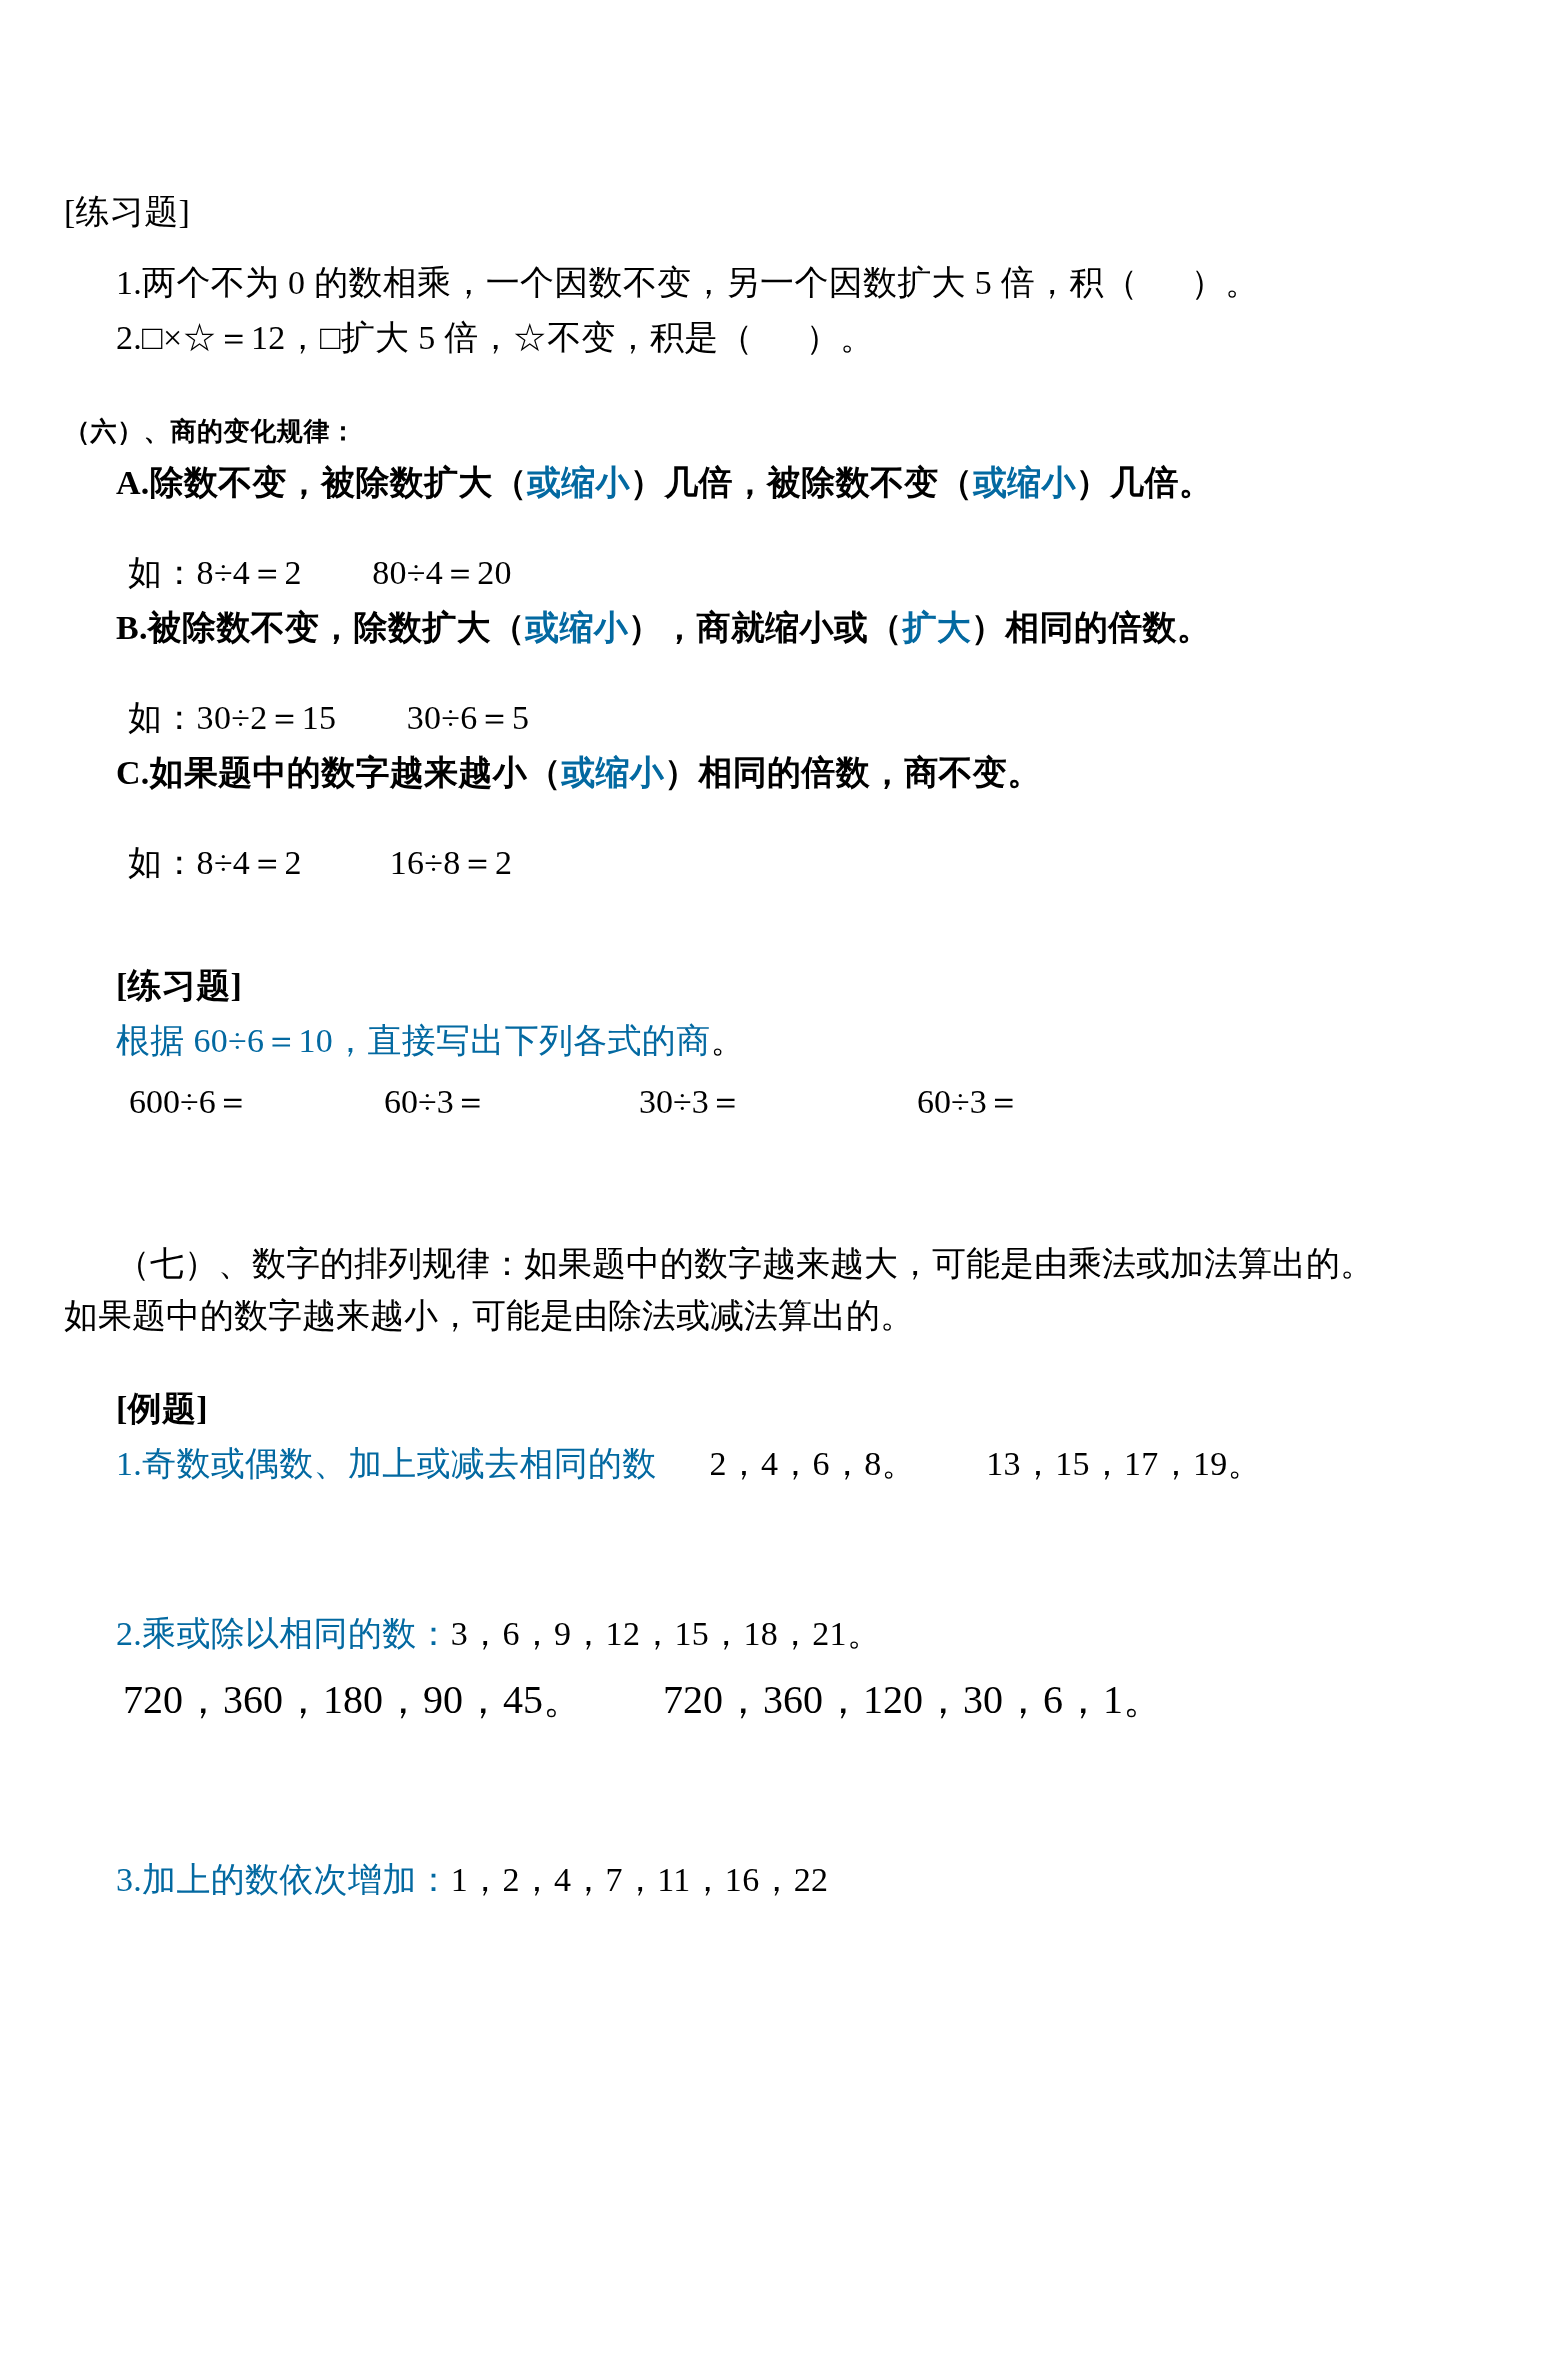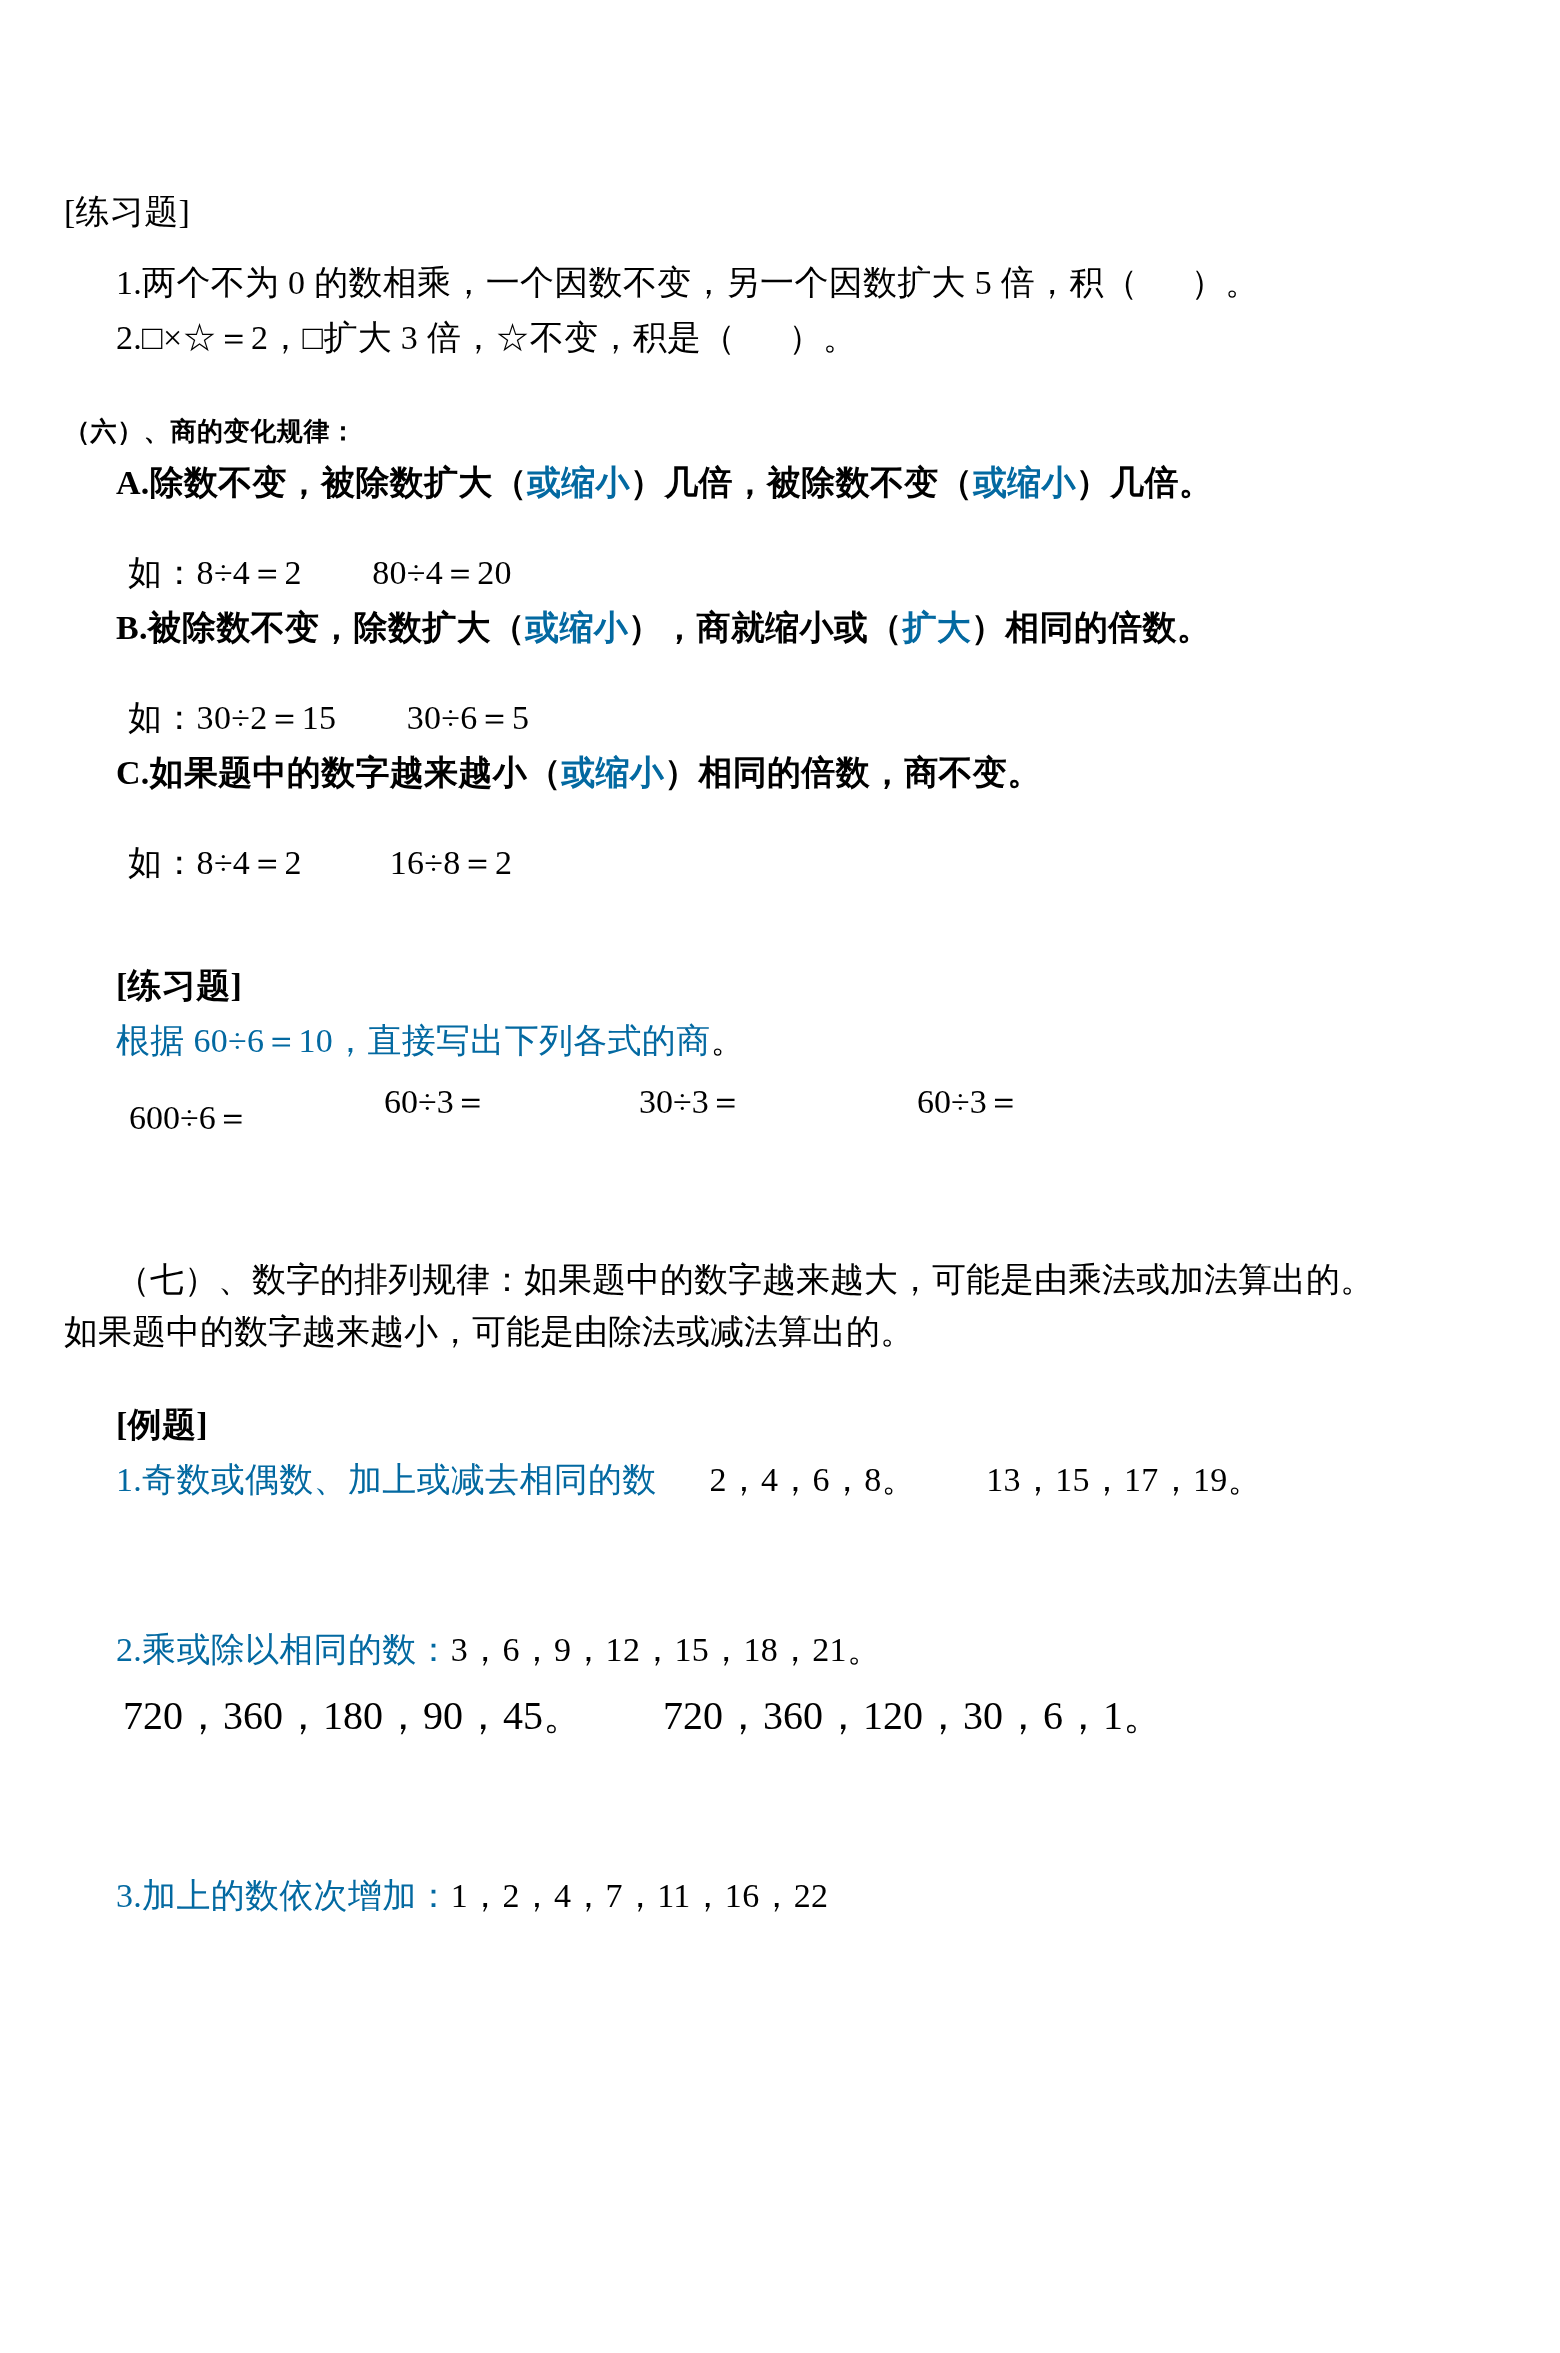--- a/index.html
+++ b/index.html
@@ -69,21 +69,21 @@
     text-indent: 0;
   }
 
   
   .expr-row {
     display: flex;
     font-size: 34px;
     padding-left: 65px;
   }
   .expr-row > span { display: inline-block; }
-  .expr-c1 { width: 255px; margin-top: 16px; }
+  .expr-c1 { width: 255px; }
   .expr-c2 { width: 255px; }
   .expr-c3 { width: 278px; }
   .expr-c4 { width: 255px; }
 
   
   .seq-row {
     font-size: 40px;
     padding-left: 59px;
     white-space: pre;
   }
@@ -95,21 +95,21 @@
   <div class="content">
 
     <div class="line blk-bracket">[练习题]</div>
 
     <div class="gap-1"></div>
 
     <div class="line indent-2">1.两个不为 0 的数相乘，一个因数不变，另一个因数扩大 5 倍，积（      ）。</div>
 
     <div class="gap-2"></div>
 
-    <div class="line indent-2">2.□×☆＝2，□扩大 3 倍，☆不变，积是（      ）。</div>
+    <div class="line indent-2">2.□×☆＝12，□扩大 5 倍，☆不变，积是（      ）。</div>
 
     <div class="gap-3"></div>
 
     <div class="sec-heading indent-1">（六）、商的变化规律：</div>
 
     <div class="gap-2"></div>
 
     <div class="line indent-2"><span class="bold">A.除数不变，被除数扩大（</span><span class="red bold">或缩小</span><span class="bold">）几倍，被除数不变（</span><span class="red bold">或缩小</span><span class="bold">）几倍。</span></div>
 
     <div class="gap-2"></div>

